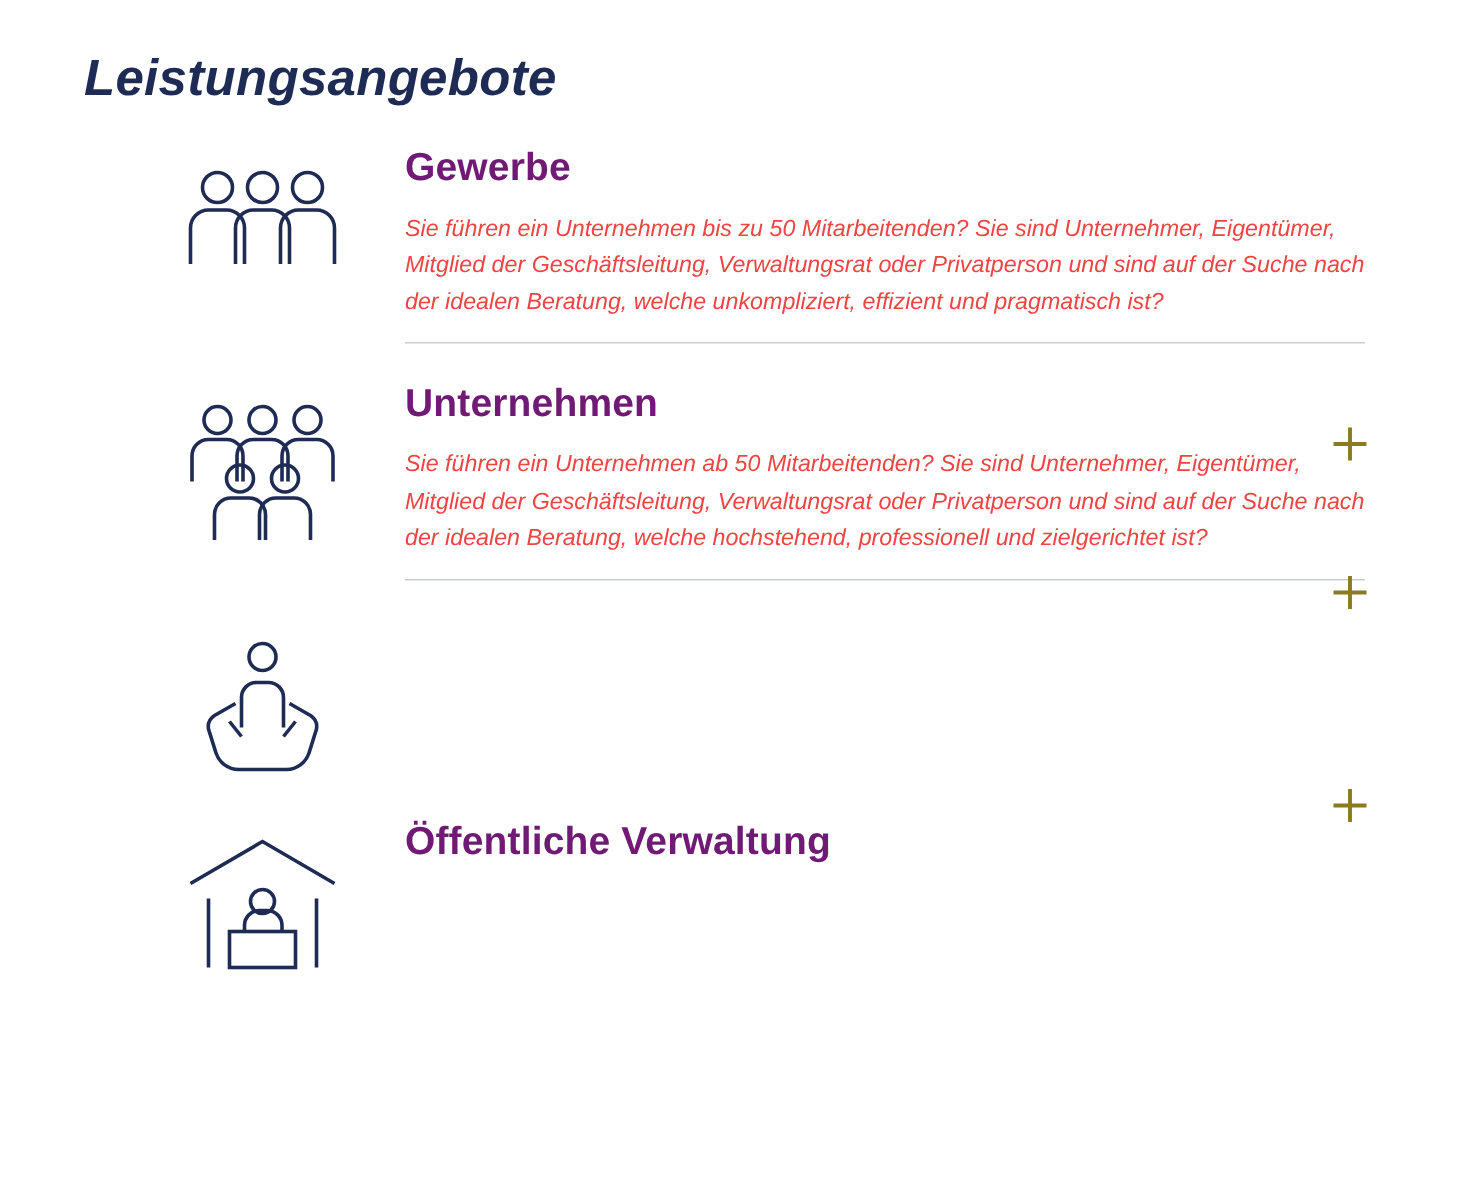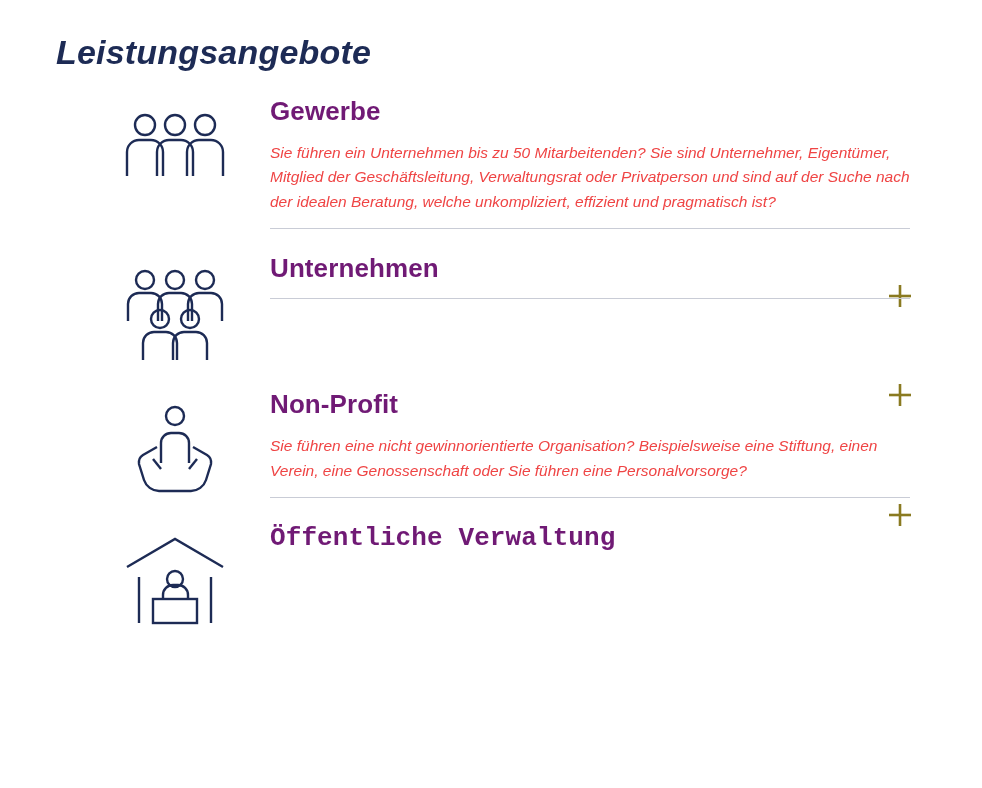--- a/index.html
+++ b/index.html
@@ -85,21 +85,21 @@
     background: none;
     border: none;
     padding: 0;
   }
   .plus-btn svg { display: block; }
 
   
   .sec-gewerbe { margin-bottom: 6px; }
   .sec-unternehmen { margin-top: 24px; }
   .sec-nonprofit { margin-top: 24px; }
-  .sec-oeffentlich { margin-top: 24px; font-family: Liberation Mono, monospace; }
+  .sec-oeffentlich { margin-top: 24px; }
 </style>
 </head>
 <body>
 
 <div class="page">
 
   <h1 class="page-title">Leistungsangebote</h1>
 
   <div class="sections">
 
@@ -143,20 +143,21 @@
             <path d="M68 54 V37 a11 11 0 0 1 11 -11 h12 a11 11 0 0 1 11 11 V54"></path>
             <circle cx="40" cy="52" r="9"></circle>
             <circle cx="70" cy="52" r="9"></circle>
             <path d="M23 93 V76 a11 11 0 0 1 11 -11 h12 a11 11 0 0 1 11 11 V93"></path>
             <path d="M53 93 V76 a11 11 0 0 1 11 -11 h12 a11 11 0 0 1 11 11 V93"></path>
           </svg>
         </span>
       </div>
       <div class="content-cell">
         <h2 class="section-title">Unternehmen</h2>
+        <p class="section-text" style="max-width:640px;">Sie führen ein Unternehmen ab 50 Mitarbeitenden? Sie sind Unternehmer, Eigentümer, Mitglied der Geschäftsleitung, Verwaltungsrat oder Privatperson und sind auf der Suche nach der idealen Beratung, welche hochstehend, professionell und zielgerichtet ist?</p>
         <div class="divider"></div>
       </div>
       <button class="plus-btn" style="top:128px;">
         <span>
           <svg width="28" height="28" viewBox="0 0 28 28" stroke="#8a7a21" stroke-width="2.6">
             <line x1="14" y1="3" x2="14" y2="25"></line>
             <line x1="3" y1="14" x2="25" y2="14"></line>
           </svg>
         </span>
       </button>
@@ -166,25 +167,20 @@
       <div class="icon-cell">
         <span>
           <svg width="104" height="96" viewBox="0 0 104 96" fill="none" stroke="#1d2b55" stroke-width="2.4">
             <circle cx="52" cy="13" r="9"></circle>
             <path d="M38 60 V40 a10 10 0 0 1 10 -10 h8 a10 10 0 0 1 10 10 V60"></path>
             <path d="M34 44 L20 52 a9 9 0 0 0 -4 9 l5 16 a16 16 0 0 0 15 11 h32 a16 16 0 0 0 15 -11 l5 -16 a9 9 0 0 0 -4 -9 L70 44"></path>
             <path d="M30 56 L38 66"></path>
             <path d="M74 56 L66 66"></path>
           </svg>
         </span>
-      </div>
-      <div class="content-cell">
-        <h2 class="section-title">Non-Profit</h2>
-        <p class="section-text">Sie führen eine nicht gewinnorientierte Organisation? Beispielsweise eine Stiftung, einen Verein, eine Genossenschaft oder Sie führen eine Personalvorsorge?</p>
-        <div class="divider"></div>
       </div>
       <button class="plus-btn" style="top:112px;">
         <span>
           <svg width="28" height="28" viewBox="0 0 28 28" stroke="#8a7a21" stroke-width="2.6">
             <line x1="14" y1="3" x2="14" y2="25"></line>
             <line x1="3" y1="14" x2="25" y2="14"></line>
           </svg>
         </span>
       </button>
     </div>

